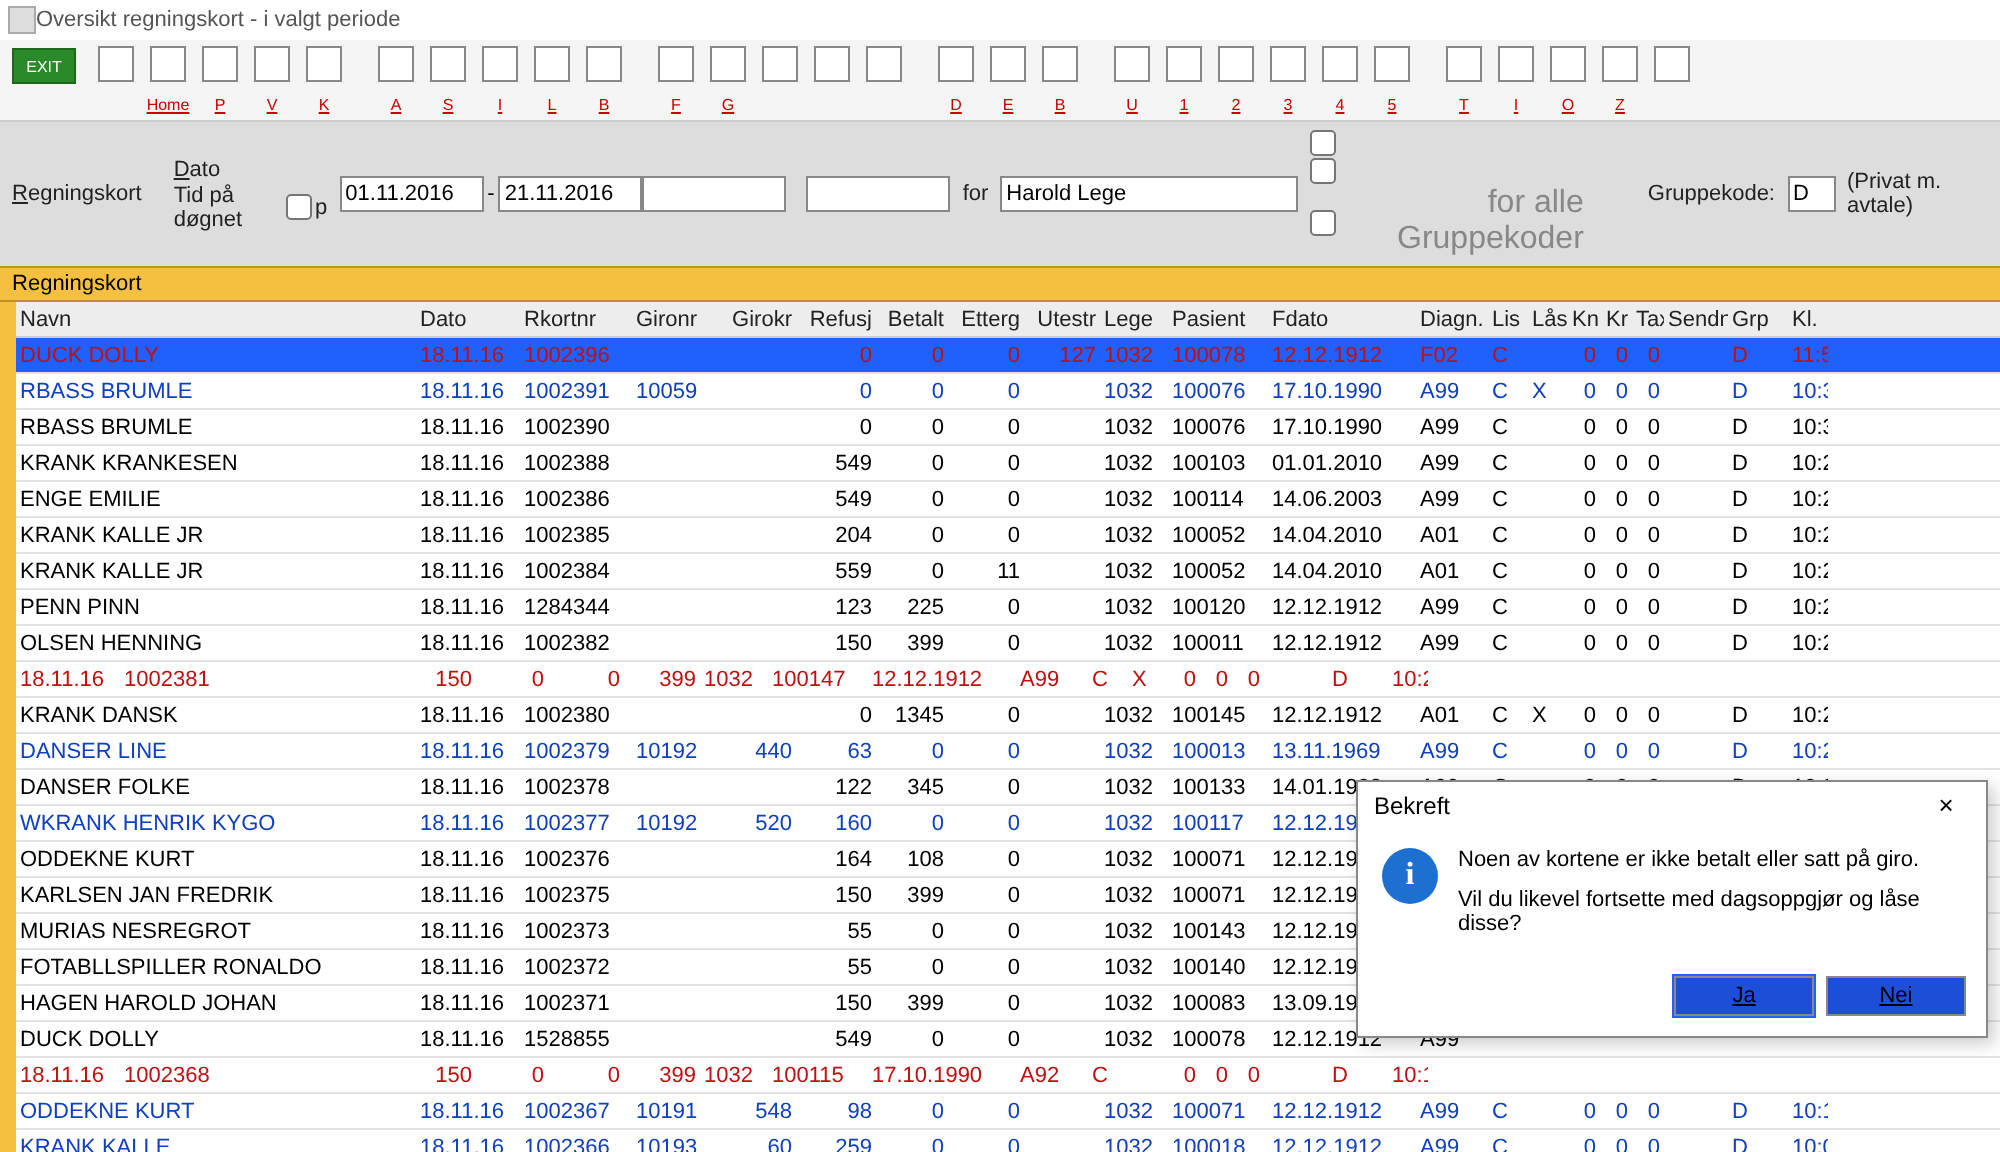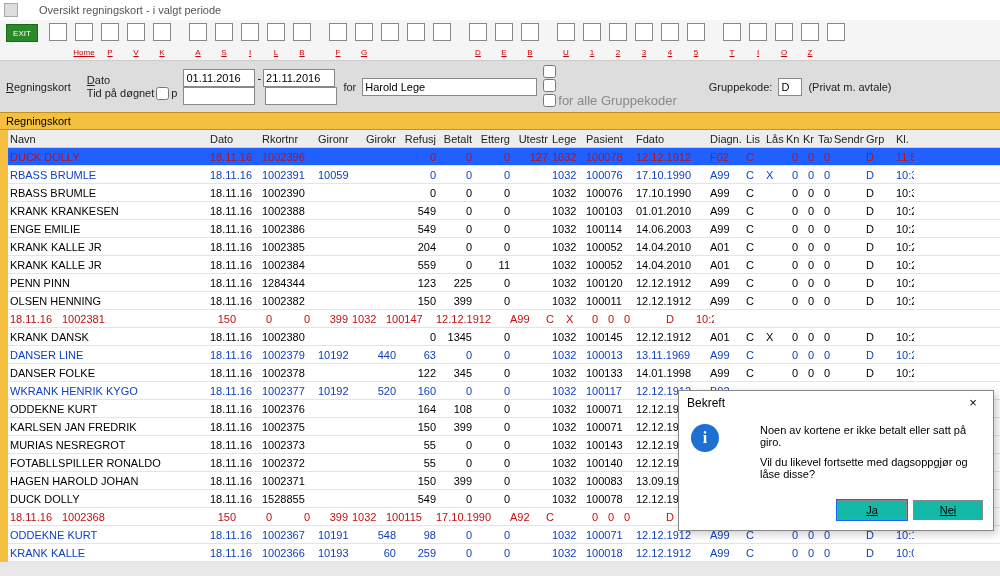--- a/index.html
+++ b/index.html
@@ -1,32 +1,32 @@
 <!DOCTYPE html>
 <html><head>
 <meta charset="utf-8">
 <style>
 * { box-sizing: border-box; margin: 0; padding: 0; font-family: "Segoe UI", Tahoma, sans-serif; }
 body { background: #e8e8e8; width: 1000px; height: 576px; overflow: hidden; font-size: 11px; }
-.titlebar { height: 20px; background: #fff; display: flex; align-items: center; padding: 0 4px; gap: 21px; color: #555; }
+.titlebar { height: 20px; background: #fff; display: flex; align-items: center; padding: 0 4px; gap: 0; color: #555; }
 .titlebar-icon { width: 14px; height: 14px; background: #ddd; border: 1px solid #aaa; }
 .toolbar { background: #f5f5f5; padding: 2px 6px; display: flex; gap: 2px; border-bottom: 1px solid #ccc; align-items: flex-start; }
 .tbbtn { width: 24px; height: 36px; display: flex; flex-direction: column; align-items: center; justify-content: space-between; cursor: pointer; padding: 1px 0; }
 .tbbtn .ico { width: 18px; height: 18px; border: 1px solid #888; background: #fff; position: relative; }
 .tbbtn .lbl { font-size: 8px; color: #444; }
 .tbbtn.red .lbl { color: #c00; text-decoration: underline; }
 .tbbtn.spacer { width: 8px; }
 .exit-btn { width: 32px; height: 18px; background: #2a8a2a; color: #fff; font-size: 8px; display: flex; align-items: center; justify-content: center; margin-top: 2px; margin-right: 6px; border: 1px solid #1a6a1a; cursor: pointer; }
 .filter-bar { background: #ddd; padding: 4px 6px; display: flex; align-items: center; gap: 6px; font-size: 11px; }
 .filter-label { color: #222; }
 .filter-label .u { text-decoration: underline; }
 .date-input { width: 72px; height: 18px; border: 1px solid #888; background: #fff; padding: 0 2px; font-size: 11px; }
 .for-input { width: 175px; height: 18px; border: 1px solid #888; background: #fff; padding: 0 2px; font-size: 11px; }
 .chk { vertical-align: middle; }
-.chk-label { color: #888; font-size: 13px; }
+.chk-label { color: #888; font-size: 16px; text-align: right; }
 .grp-input { width: 24px; height: 18px; border: 1px solid #888; background: #fff; font-size: 11px; padding: 0 2px; }
 .filter-right { display: flex; flex-direction: column; gap: 1px; font-size: 10px; }
 .section-hdr { background: #f5c040; padding: 2px 6px; font-size: 11px; border-top: 1px solid #c09020; border-bottom: 1px solid #c09020; }
 .grid-wrap { border-left: 8px solid #f5c040; background: #fff; }
 .grid-hdr, .grid-row { display: flex; font-size: 11px; height: 18px; align-items: center; }
 .grid-hdr { background: #ededed; border-bottom: 1px solid #ccc; font-weight: normal; color: #222; }
 .grid-row { border-bottom: 1px solid #e4e4e4; }
 .grid-row.blue { color: #1040c0; }
 .grid-row.red { color: #c01010; }
 .grid-row.black { color: #000; }
@@ -37,23 +37,23 @@
 .c0{width:200px;} .c1{width:52px;} .c2{width:56px;} .c3{width:46px;} .c4{width:36px;}
 .c5{width:40px;} .c6{width:36px;} .c7{width:38px;} .c8{width:38px;} .c9{width:34px;}
 .c10{width:50px;} .c11{width:74px;} .c12{width:36px;} .c13{width:20px;} .c14{width:20px;}
 .c15{width:16px;} .c16{width:16px;} .c17{width:16px;} .c18{width:32px;} .c19{width:30px;}
 .c20{width:20px;}
 .dialog { position: absolute; left: 678px; top: 390px; width: 316px; background: #fff; border: 1px solid #888; box-shadow: 3px 3px 8px rgba(0,0,0,.2); }
 .dialog-title { display: flex; justify-content: space-between; align-items: center; padding: 4px 8px; font-size: 12px; }
 .dialog-close { width: 24px; text-align: center; cursor: pointer; font-size: 13px; }
 .dialog-body { display: flex; padding: 10px 12px 6px; gap: 10px; font-size: 11px; }
 .dialog-icon { width: 28px; height: 28px; border-radius: 50%; background: #1e70d0; color: #fff; display: flex; align-items: center; justify-content: center; font-size: 16px; font-weight: bold; font-family: Georgia, serif; flex-shrink: 0; }
-.dialog-text p { margin-bottom: 8px; margin-left: 31px; }
+.dialog-text p { margin-bottom: 8px; }
 .dialog-actions { display: flex; justify-content: flex-end; gap: 6px; padding: 6px 10px 10px; }
-.dialog-btn { width: 70px; height: 20px; border: 1px solid #888; background: #14b8a6; font-size: 11px; cursor: pointer; }
+.dialog-btn { width: 70px; height: 20px; border: 1px solid #888; background: #1d4ed8; font-size: 11px; cursor: pointer; }
 .dialog-btn.default { outline: 1px solid #2060ff; }
 </style>
 </head>
 <body>
 
 <div class="titlebar">
   <div class="titlebar-icon"></div>
   <span>Oversikt regningskort - i valgt periode</span>
 </div>
 
@@ -187,21 +187,21 @@
 <div class="filter-bar">
   <span class="filter-label"><span class="u">R</span>egningskort</span>
   <div style="display:flex;flex-direction:column;gap:1px;margin-left:10px">
     <span class="filter-label"><span class="u">D</span>ato</span>
     <span class="filter-label" style="display:flex;align-items:center;gap:2px">
       <span>Tid på døgnet</span>
       <input type="checkbox" class="chk" style="">
       <span>p</span>
     </span>
   </div>
-  <div style="display:flex;flex-direction:column;gap:0">
+  <div style="display:flex;flex-direction:row;gap:0">
     <div style="display:flex;align-items:center;gap:2px">
       <input class="date-input" value="01.11.2016" style="">
       <span>-</span>
       <input class="date-input" value="21.11.2016" style="">
     </div>
     <div style="display:flex;gap:2px">
       <input class="date-input" style="width: 72px;">
       <span style="width:6px"></span>
       <input class="date-input" style="width: 72px;">
     </div>

